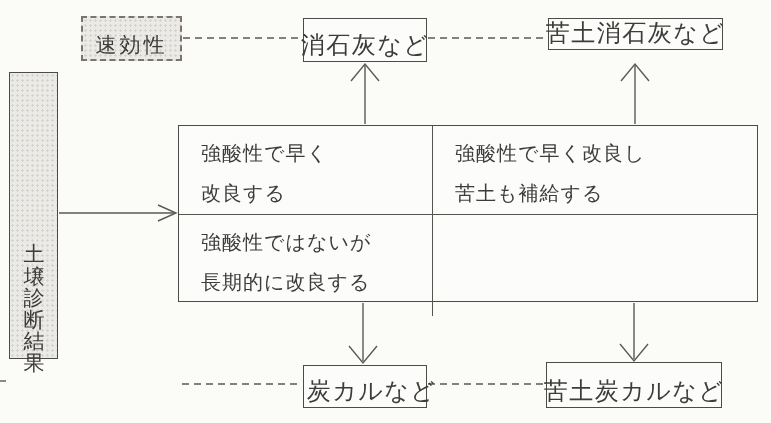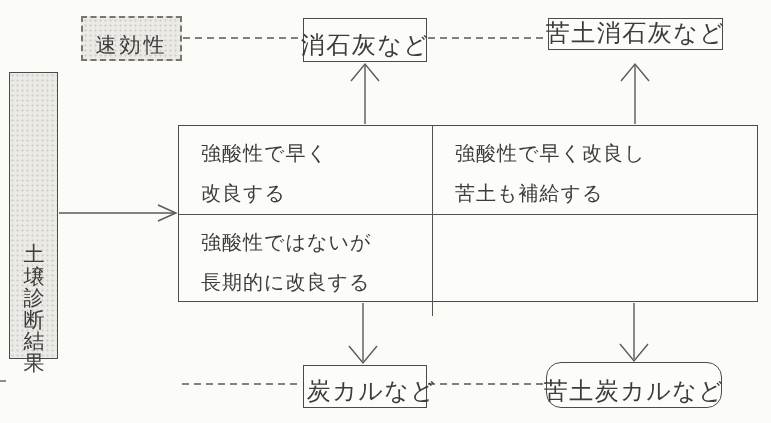--- a/index.html
+++ b/index.html
@@ -120,21 +120,21 @@
 
   <div class="box solid-box" style="left:303px; top:18px; width:124px; height:44px;">
     <span>消石灰など</span>
   </div>
   <div class="box solid-box" style="left:548px; top:18px; width:175px; height:32px;">
     <span>苦土消石灰など</span>
   </div>
   <div class="box solid-box" style="left:303px; top:365px; width:124px; height:43px;padding-left:13px;">
     <span>炭カルなど</span>
   </div>
-  <div class="box solid-box" style="left:546px; top:362px; width:176px; height:46px;border-radius:15px;">
+  <div class="box solid-box" style="left:546px; top:362px; width:176px; height:46px;">
     <span>苦土炭カルなど</span>
   </div>
 
   <div class="matrix">
     <div class="cell cell-tl">
       <div>強酸性で早く</div>
       <div>改良する</div>
     </div>
     <div class="cell cell-tr">
       <div>強酸性で早く改良し</div>

